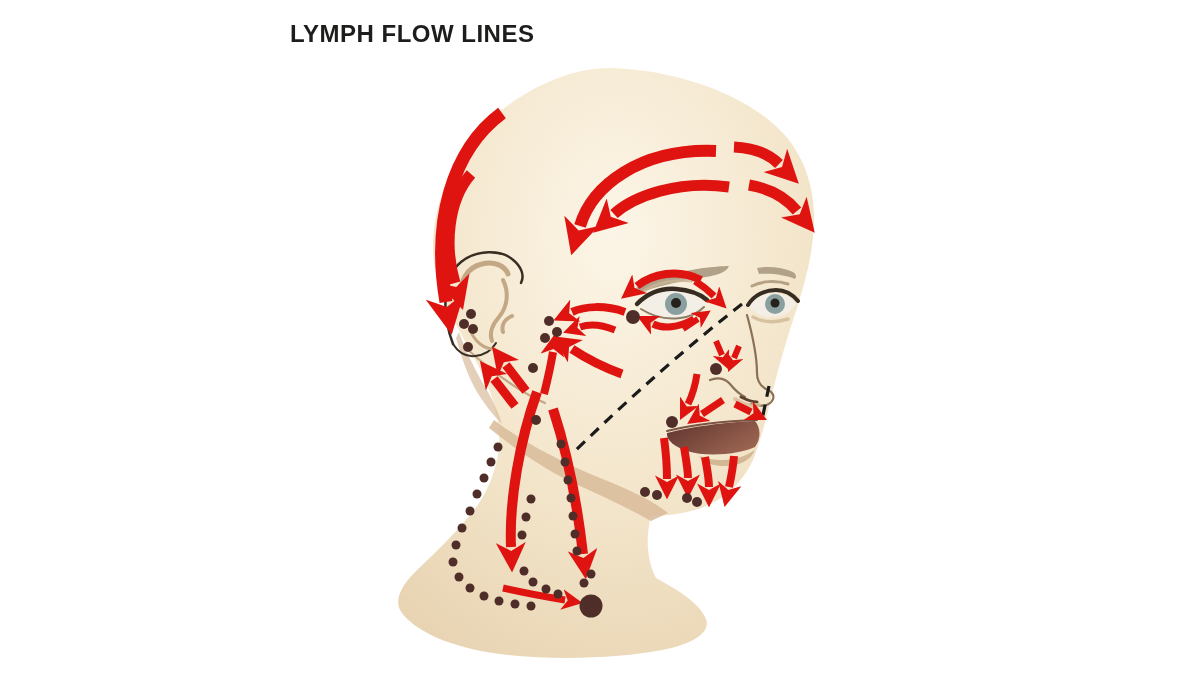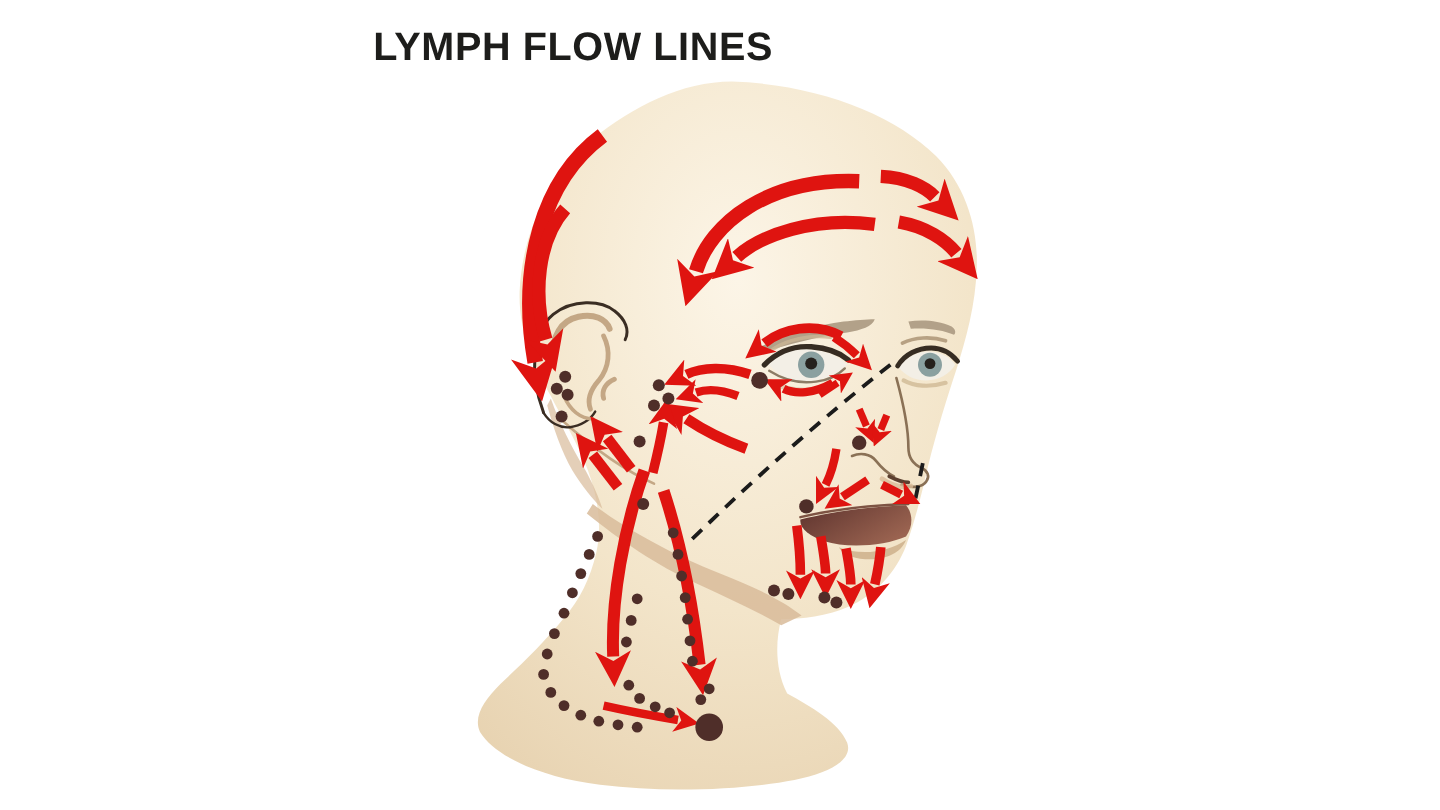--- a/index.html
+++ b/index.html
@@ -4,24 +4,23 @@
 <style>
   html,body{margin:0;padding:0;}
   body{
     width:1200px;height:675px;position:relative;overflow:hidden;
     background:var(--background,#fff);
     font-family:"Liberation Sans", sans-serif;
   }
   .stage{position:absolute;inset:0;}
   .title{
     position:absolute;left:290px;top:20px;
-    font-size:33px;font-weight:bold;letter-spacing:.5px;
+    font-size:24px;font-weight:bold;letter-spacing:.5px;
     color:var(--title-text,#1d1d1b);
     font-family:"Liberation Sans", sans-serif;
-    margin-left:21px;
   }
   svg{position:absolute;inset:0;}
   .arrow{fill:none;stroke:var(--arrow-red,#df1410);stroke-linecap:butt;}
   .dashline{fill:none;stroke:var(--dash-line,#1b1b1b);stroke-width:3.2;stroke-dasharray:11 8;stroke-linecap:butt;}
   .node{fill:var(--node-brown,#4f2e29);}
   .featline{fill:none;stroke:var(--feature-line,#8a7156);stroke-width:2.2;stroke-linecap:round;}
 </style>
 </head>
 <body>
 

